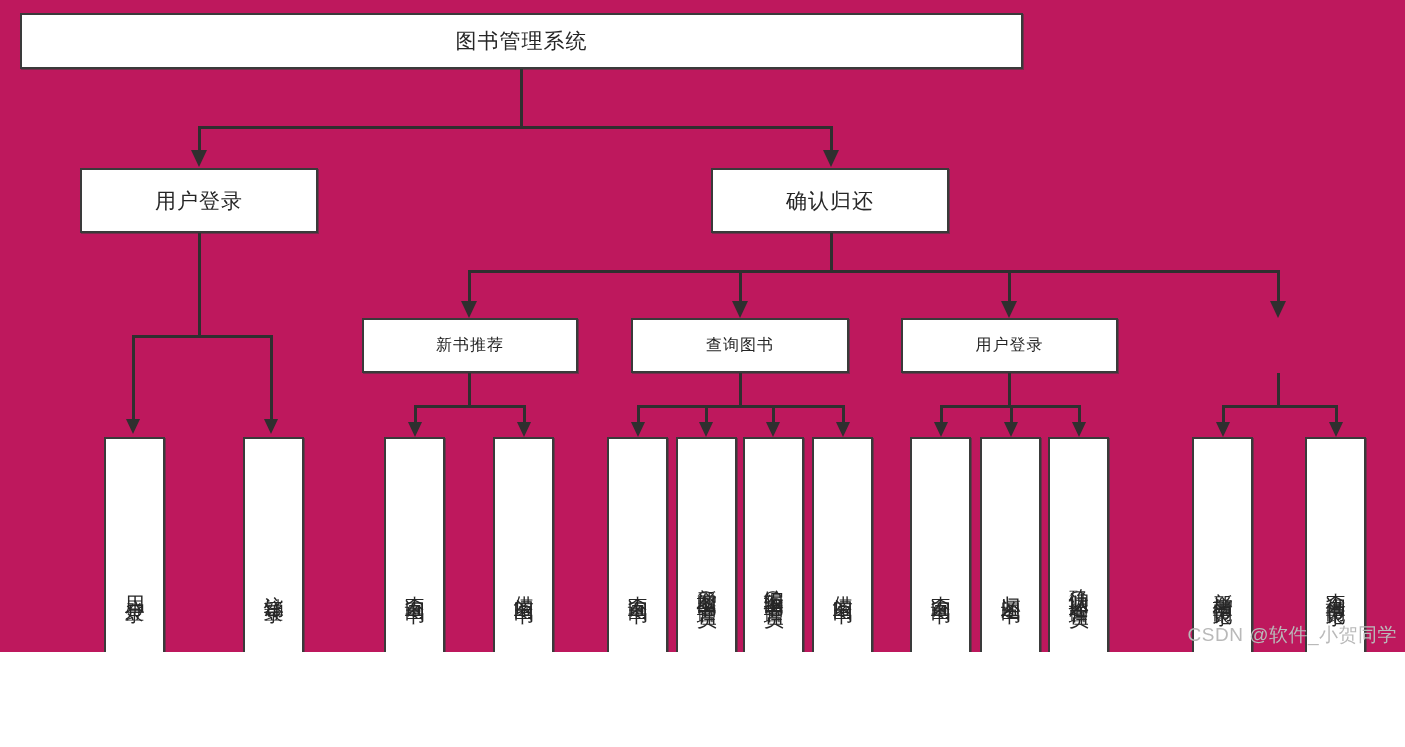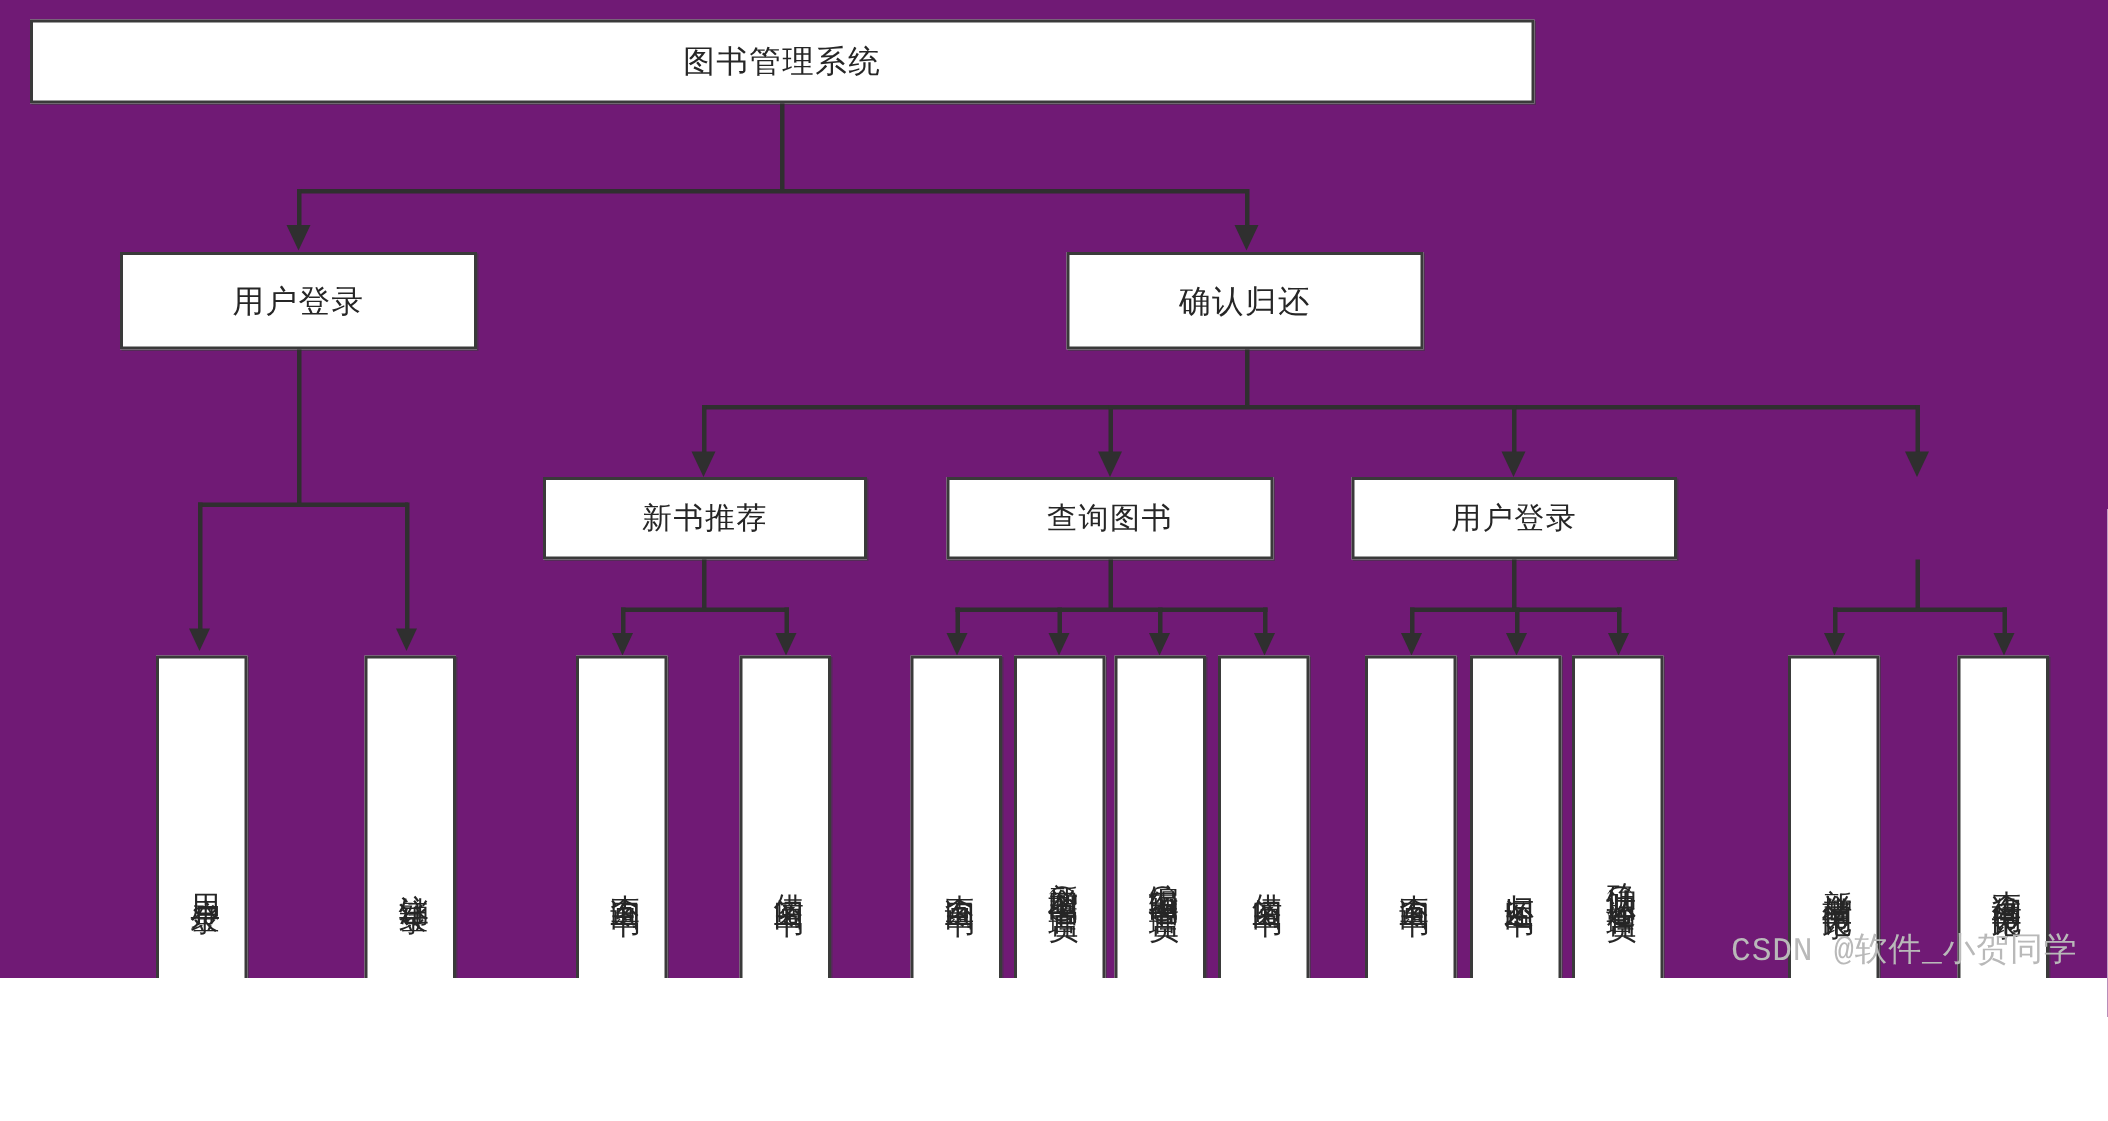--- a/index.html
+++ b/index.html
@@ -8,23 +8,22 @@
     padding: 0;
     background: #ffffff;
   }
   body {
     font-family: "Liberation Sans", "DejaVu Sans", sans-serif;
   }
   #canvas {
     position: relative;
     width: 1405px;
     height: 652px;
-    background: #701a75;
+    background: #be185d;
     overflow: hidden;
-    font-family: Liberation Mono, monospace;
   }
   
   .node {
     position: absolute;
     box-sizing: border-box;
     background: #ffffff;
     border: 2px solid #3a3a3a;
     box-shadow: 1px 1px 0 0 rgba(60,60,60,0.55);
     display: flex;
     align-items: center;
@@ -32,21 +31,21 @@
     color: #262626;
     letter-spacing: 1px;
   }
   .node.root {
     font-size: 21px;
   }
   .node.lvl1 {
     font-size: 21px;
   }
   .node.lvl2 {
-    font-size: 20px;
+    font-size: 16px;
   }
   
   .node.leaf {
     font-size: 20px;
     align-items: center;
     justify-content: center;
     padding: 6px 0;
   }
   .node.leaf .vtext {
     writing-mode: vertical-rl;
@@ -72,23 +71,23 @@
     border-top: 17px solid #2f2f2f;
   }
   .arrow.small {
     border-left-width: 7px;
     border-right-width: 7px;
     border-top-width: 15px;
   }
   
   #watermark {
     position: absolute;
-    right: 20px;
+    right: 8px;
     bottom: 4px;
-    font-size: 22px;
+    font-size: 19px;
     color: #b9b9b9;
     letter-spacing: 0.5px;
     white-space: nowrap;
     pointer-events: none;
   }
 </style>
 </head>
 <body>
 
 <div id="canvas">

